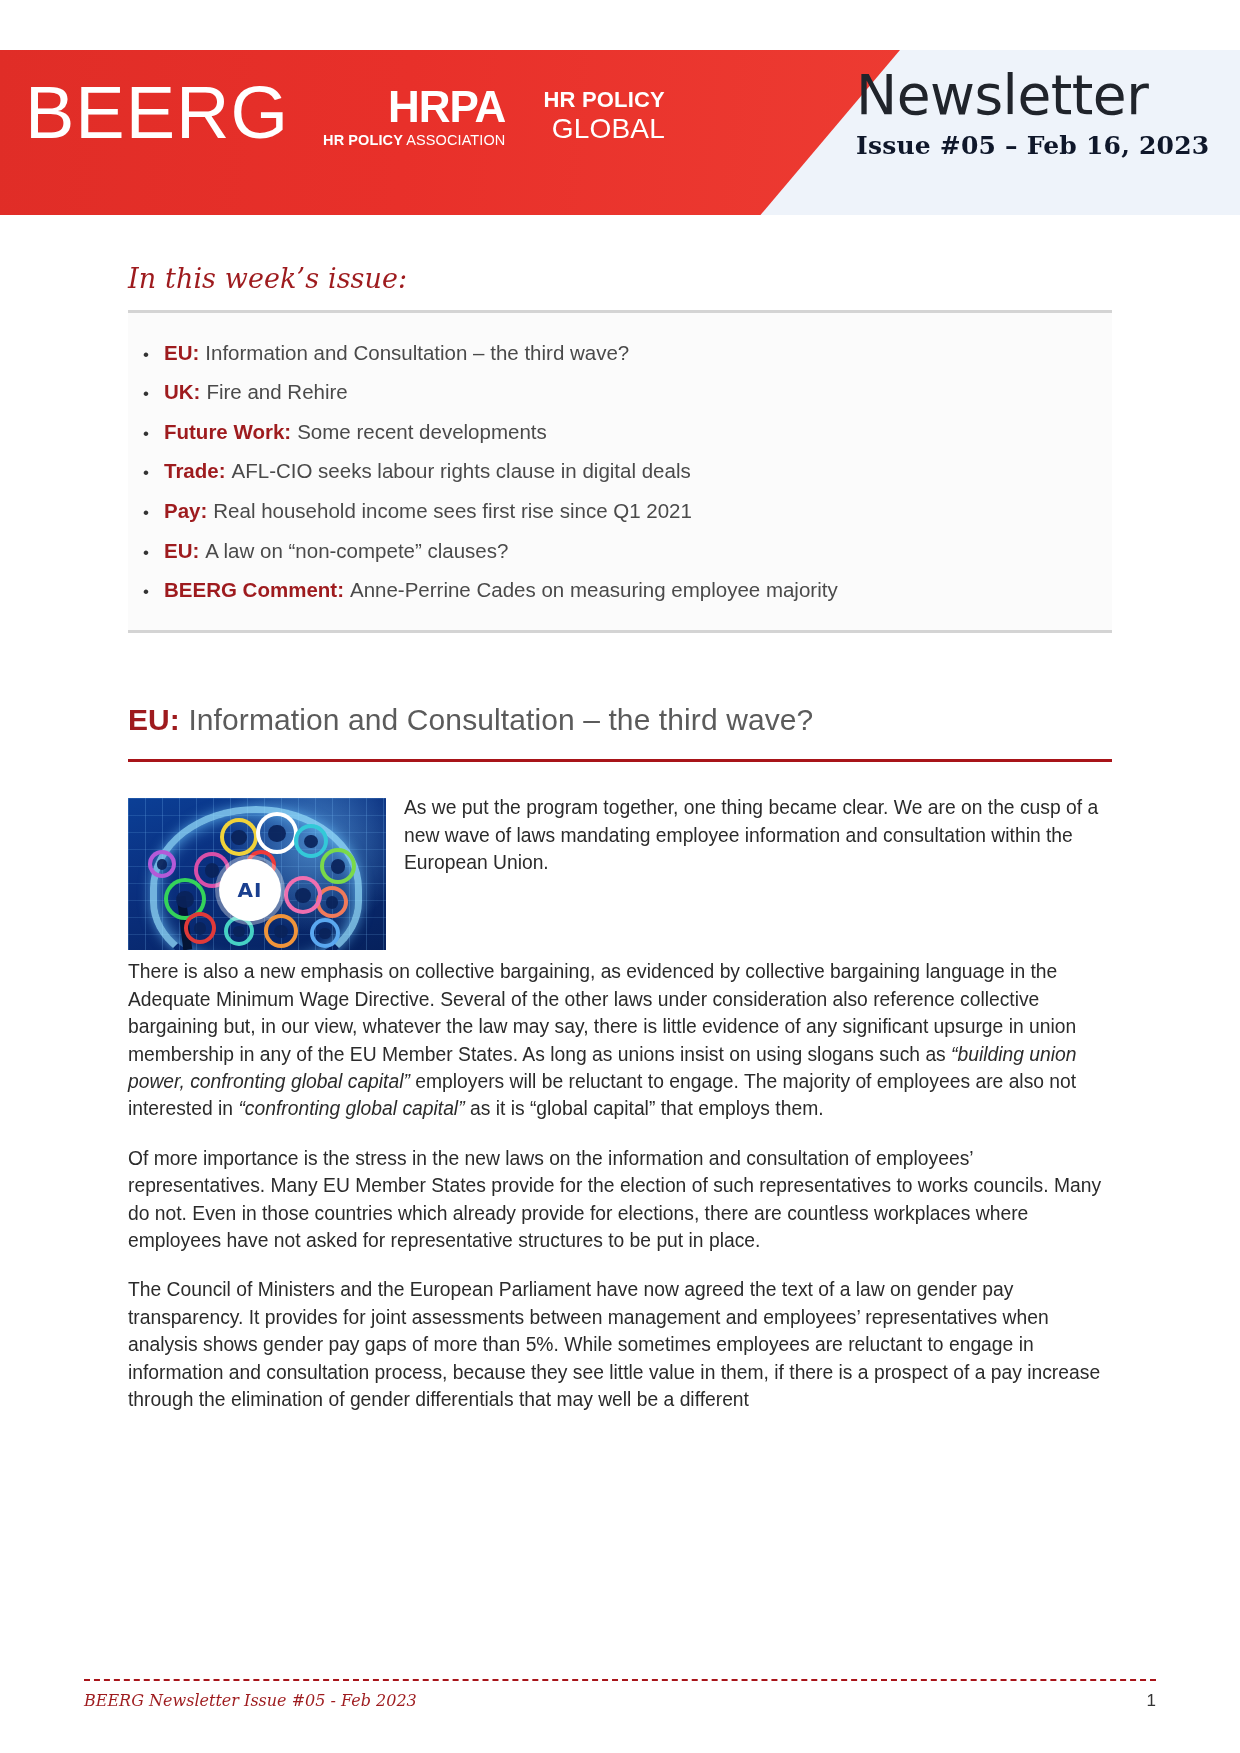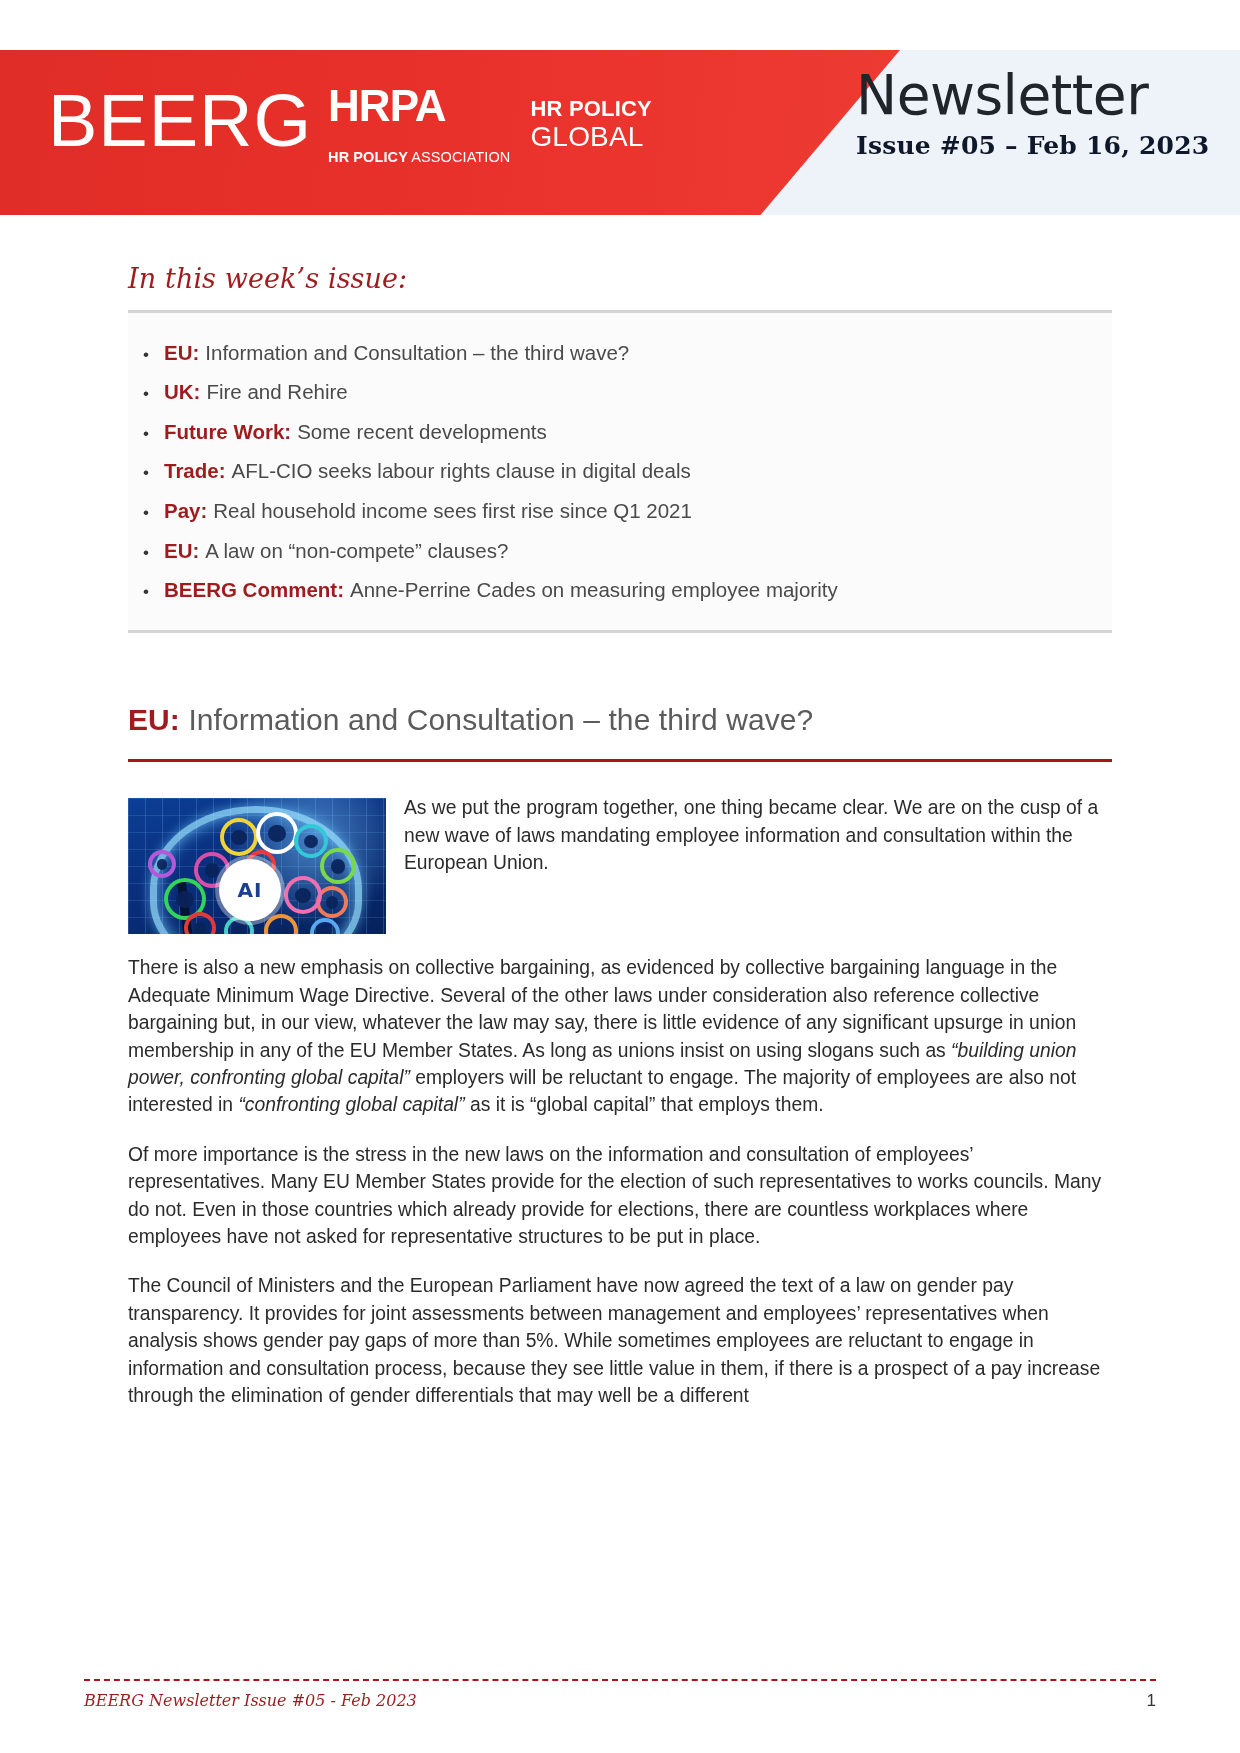--- a/index.html
+++ b/index.html
@@ -30,24 +30,26 @@
   }
   .header-red-inner {
     position:absolute;
     left:0; top:0;
     width:900px; height:165px;
     background:linear-gradient(95deg,#e02d27 0%, #e8302a 45%, #ed3b32 100%);
     clip-path: polygon(0 0, 100% 0, 84.5% 100%, 0 100%);
   }
   .logo-wrap {
     position:absolute;
-    left:48px; top:28px;
+    left:25px; top:28px;
     display:flex;
     align-items:center;
+    gap:18px;
     z-index:4;
+    text-align:right;
   }
   .beerg-logo {
     font-family:"Liberation Sans", sans-serif;
     font-size:74px;
     font-weight:400;
     letter-spacing:1px;
     color:#ffffff;
     line-height:0.95;
     -webkit-text-stroke:0px;
   }
@@ -63,21 +65,21 @@
     font-weight:bold;
     color:#ffffff;
     letter-spacing:-1px;
     line-height:1;
   }
   .hrpa-sub {
     font-size:14.5px;
     font-weight:bold;
     color:#ffffff;
     letter-spacing:0.1px;
-    margin-top:21px;
+    margin-top:3px;
   }
   .hrpa-sub .light { font-weight:normal; }
   .hrpg-block {
     display:flex;
     flex-direction:column;
     margin-left:20px;
     padding-top:6px;
   }
   .hrpg-1 {
     font-size:22px;
@@ -190,22 +192,22 @@
     line-height:1.42;
     color:#2b2b2b;
     text-align:left;
   }
   .article-body p { margin-bottom:22px; }
   .article-body em { font-style:italic; }
 
   .figure {
     float:left;
     width:258px;
-    height:136px;
-    margin:4px 18px 20px 0;
+    height:152px;
+    margin:4px 18px 8px 0;
     position:relative;
     overflow:hidden;
     background:#0a2a6b;
   }
   
   .fig-bg {
     position:absolute; inset:0;
     background:
       radial-gradient(circle at 72% 30%, rgba(120,200,255,0.55) 0%, rgba(20,70,170,0.0) 42%),
       linear-gradient(160deg,#0b3f96 0%, #0a2f7e 40%, #06215c 100%);

